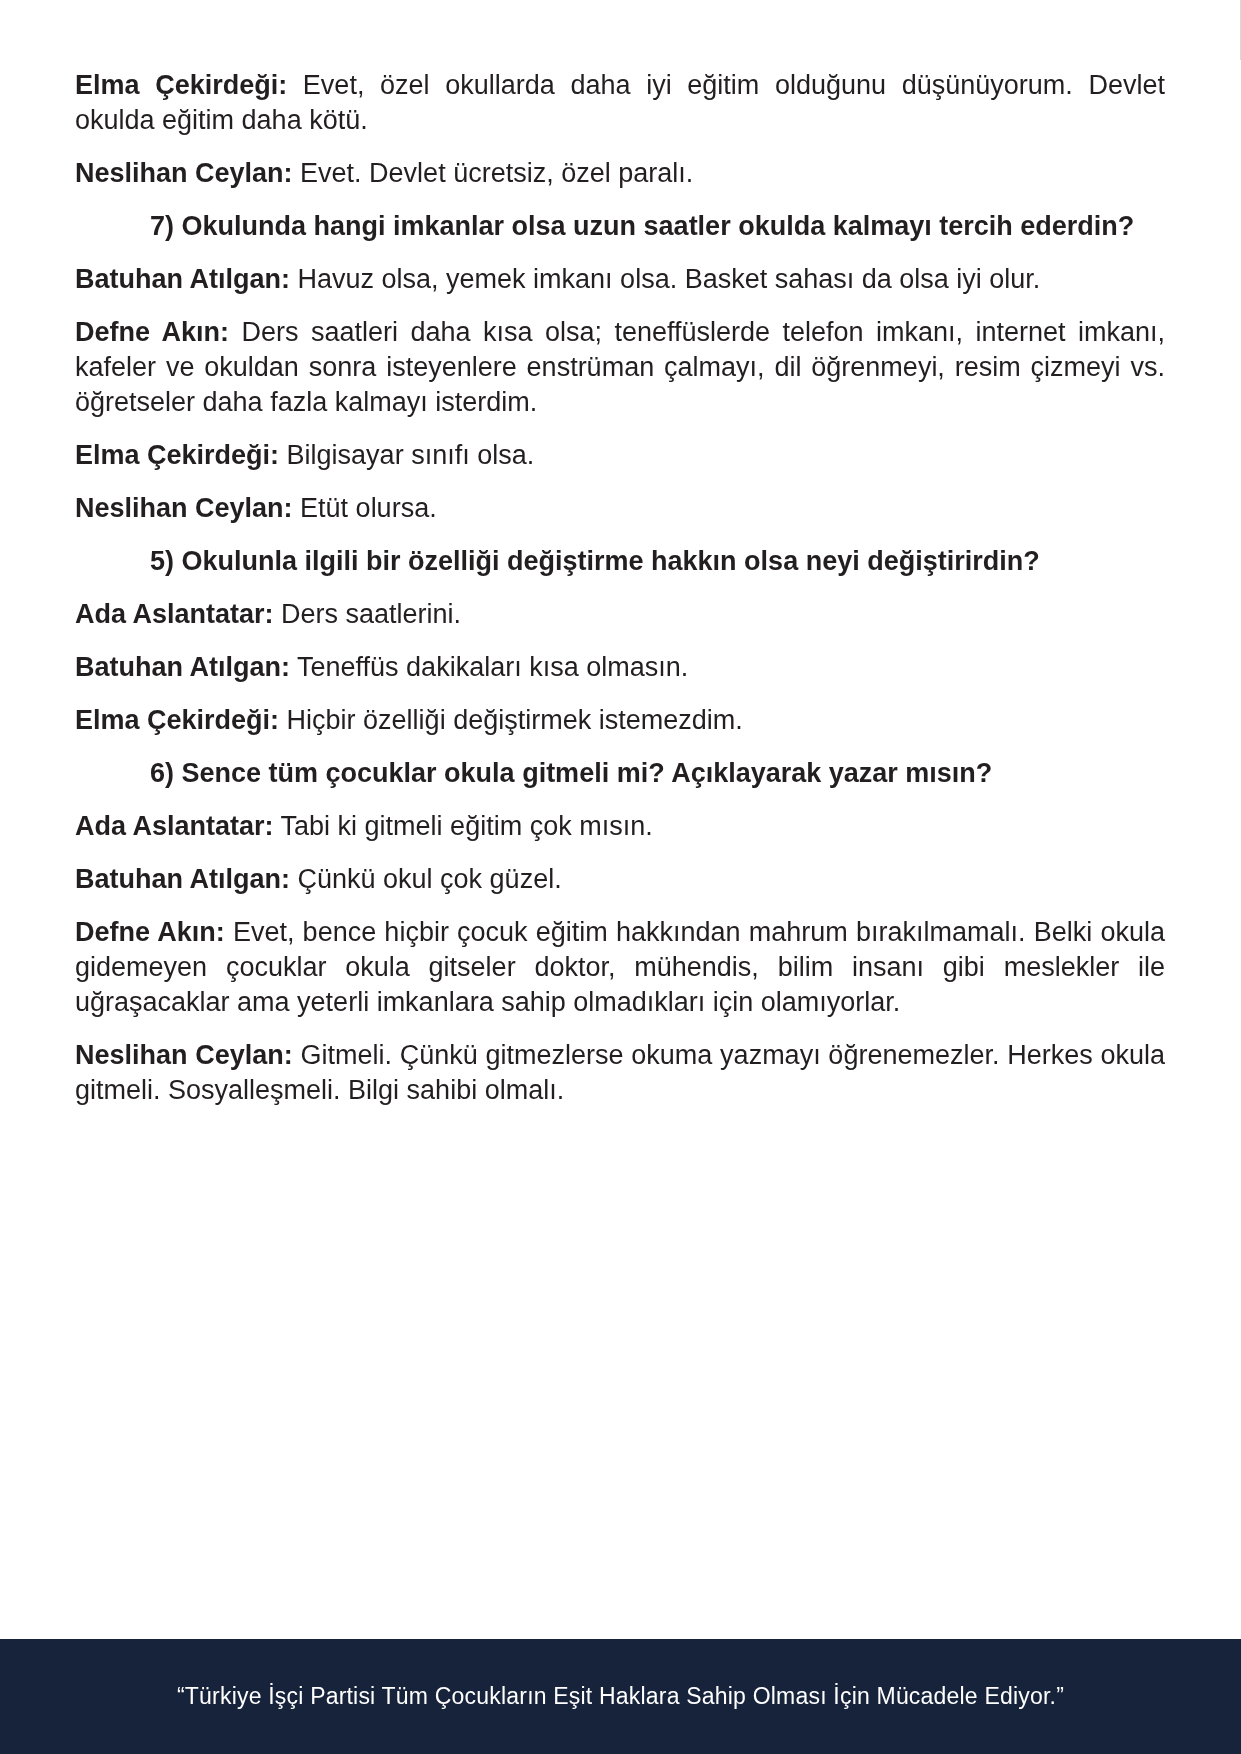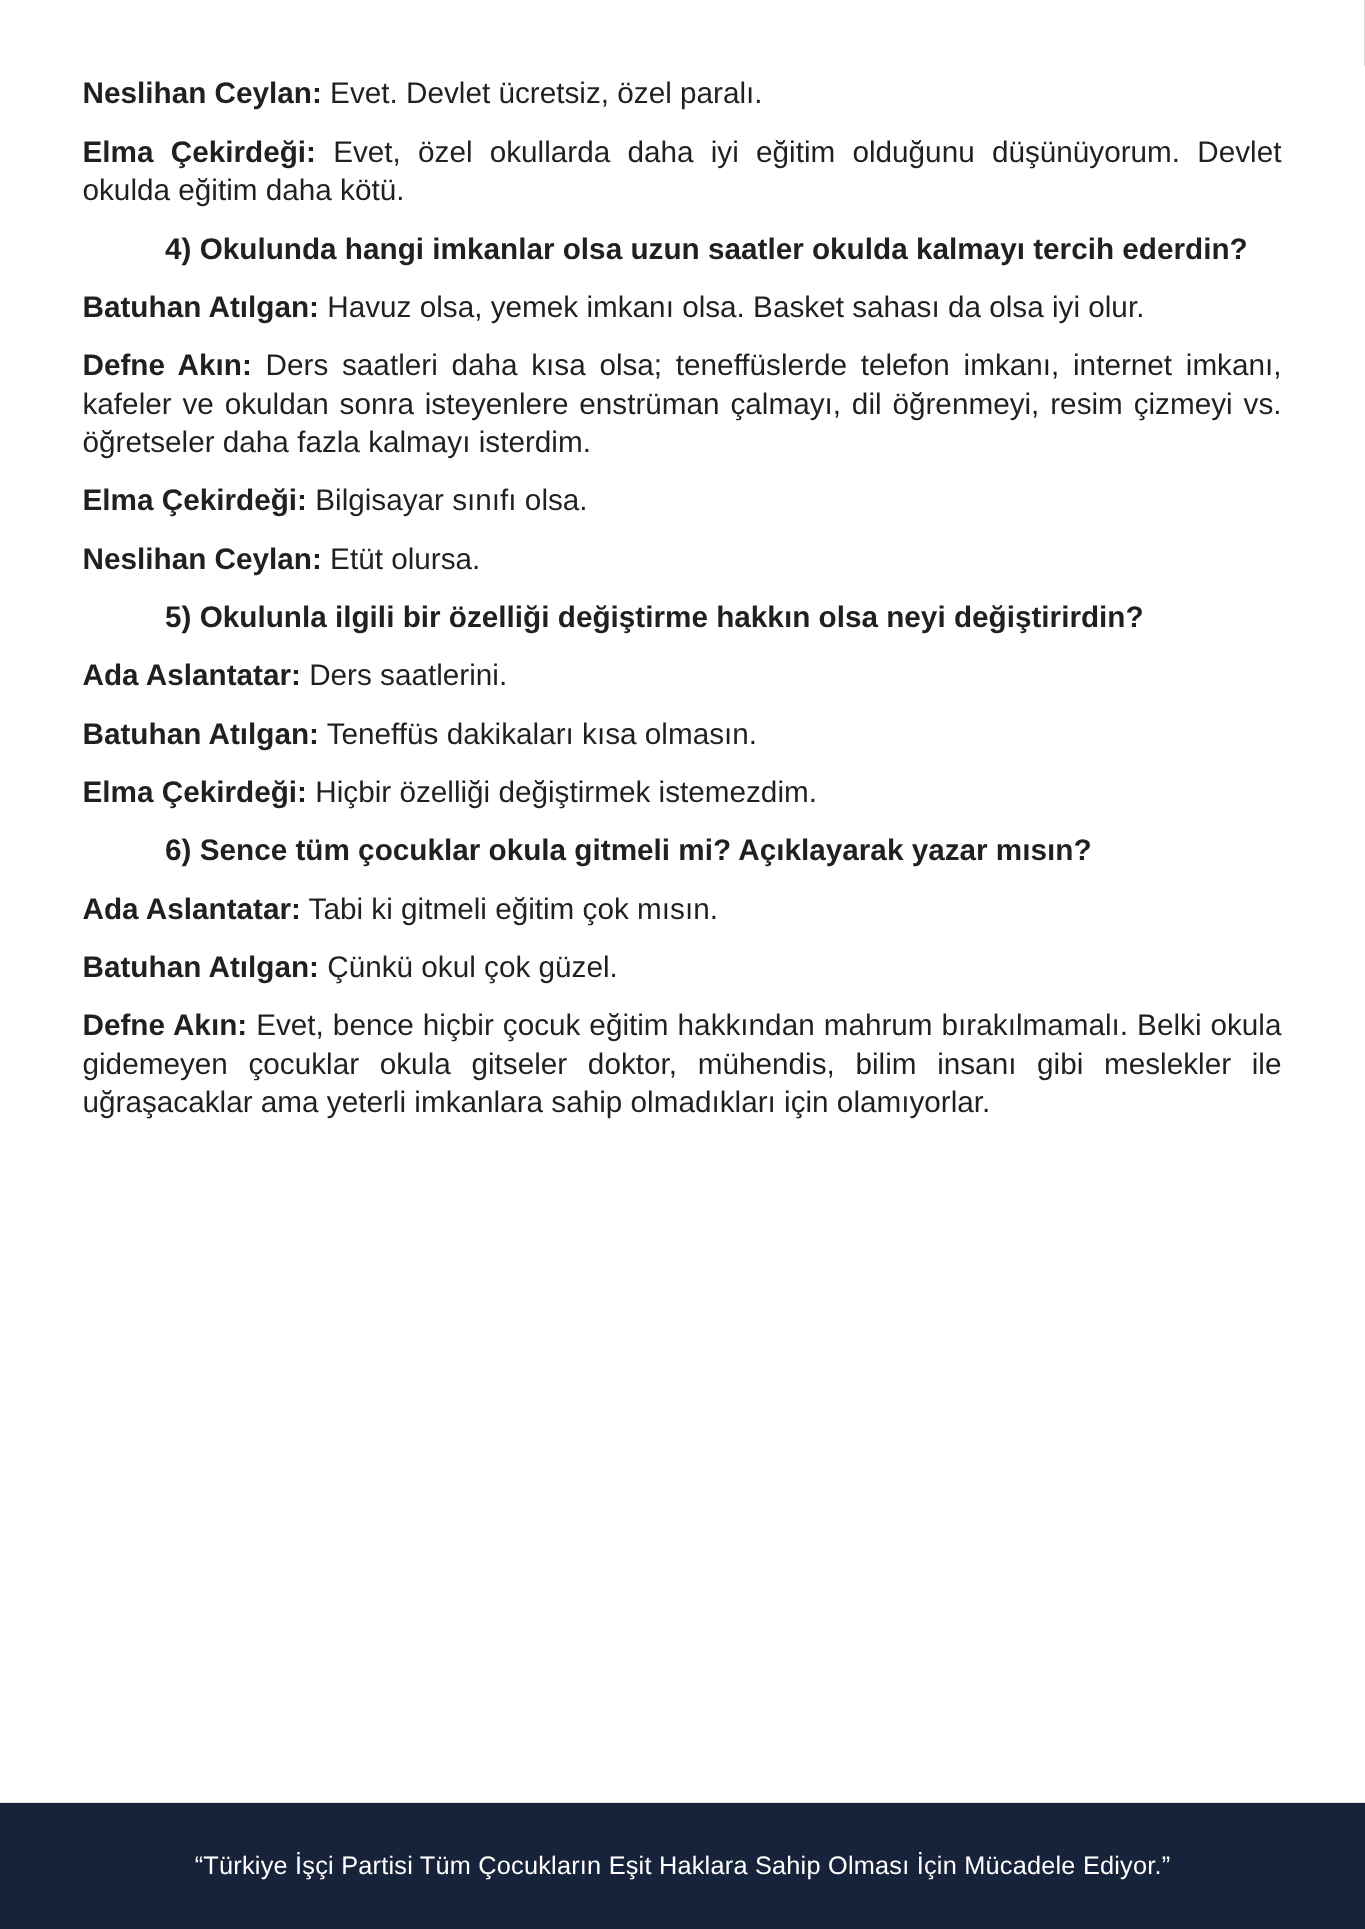--- a/index.html
+++ b/index.html
@@ -28,35 +28,36 @@
     display: flex; align-items: center; justify-content: center;
   }
   .footer-text { font-size: 23px; letter-spacing: 0.2px; }
 </style>
 </head>
 <body>
 
 <div class="edge-line"></div>
 
 <div class="content">
+  <p class="para"><span class="speaker">Elma Çekirdeği:</span><span> Evet, özel okullarda daha iyi eğitim olduğunu düşünüyorum. Devlet okulda eğitim daha kötü.</span></p>
   <p class="para"><span class="speaker">Neslihan Ceylan:</span><span> Evet. Devlet ücretsiz, özel paralı.</span></p>
-  <p class="para"><span class="speaker">Elma Çekirdeği:</span><span> Evet, özel okullarda daha iyi eğitim olduğunu düşünüyorum. Devlet okulda eğitim daha kötü.</span></p>
 
-  <p class="question">4) Okulunda hangi imkanlar olsa uzun saatler okulda kalmayı tercih ederdin?</p>
+  <p class="question">7) Okulunda hangi imkanlar olsa uzun saatler okulda kalmayı tercih ederdin?</p>
   <p class="para"><span class="speaker">Batuhan Atılgan:</span><span> Havuz olsa, yemek imkanı olsa. Basket sahası da olsa iyi olur.</span></p>
   <p class="para"><span class="speaker">Defne Akın:</span><span> Ders saatleri daha kısa olsa; teneffüslerde telefon imkanı, internet imkanı, kafeler ve okuldan sonra isteyenlere enstrüman çalmayı, dil öğrenmeyi, resim çizmeyi vs. öğretseler daha fazla kalmayı isterdim.</span></p>
   <p class="para"><span class="speaker">Elma Çekirdeği:</span><span> Bilgisayar sınıfı olsa.</span></p>
   <p class="para"><span class="speaker">Neslihan Ceylan:</span><span> Etüt olursa.</span></p>
 
   <p class="question">5) Okulunla ilgili bir özelliği değiştirme hakkın olsa neyi değiştirirdin?</p>
   <p class="para"><span class="speaker">Ada Aslantatar:</span><span> Ders saatlerini.</span></p>
   <p class="para"><span class="speaker">Batuhan Atılgan:</span><span> Teneffüs dakikaları kısa olmasın.</span></p>
   <p class="para"><span class="speaker">Elma Çekirdeği:</span><span> Hiçbir özelliği değiştirmek istemezdim.</span></p>
 
   <p class="question">6) Sence tüm çocuklar okula gitmeli mi? Açıklayarak yazar mısın?</p>
   <p class="para"><span class="speaker">Ada Aslantatar:</span><span> Tabi ki gitmeli eğitim çok mısın.</span></p>
   <p class="para"><span class="speaker">Batuhan Atılgan:</span><span> Çünkü okul çok güzel.</span></p>
   <p class="para"><span class="speaker">Defne Akın:</span><span> Evet, bence hiçbir çocuk eğitim hakkından mahrum bırakılmamalı. Belki okula gidemeyen çocuklar okula gitseler doktor, mühendis, bilim insanı gibi meslekler ile uğraşacaklar ama yeterli imkanlara sahip olmadıkları için olamıyorlar.</span></p>
+  <p class="para"><span class="speaker">Neslihan Ceylan:</span><span> Gitmeli. Çünkü gitmezlerse okuma yazmayı öğrenemezler. Herkes okula gitmeli. Sosyalleşmeli. Bilgi sahibi olmalı.</span></p>
 </div>
 
 <div class="footer">
   <span class="footer-text">“Türkiye İşçi Partisi Tüm Çocukların Eşit Haklara Sahip Olması İçin Mücadele Ediyor.”</span>
 </div>
 
 </body></html>

